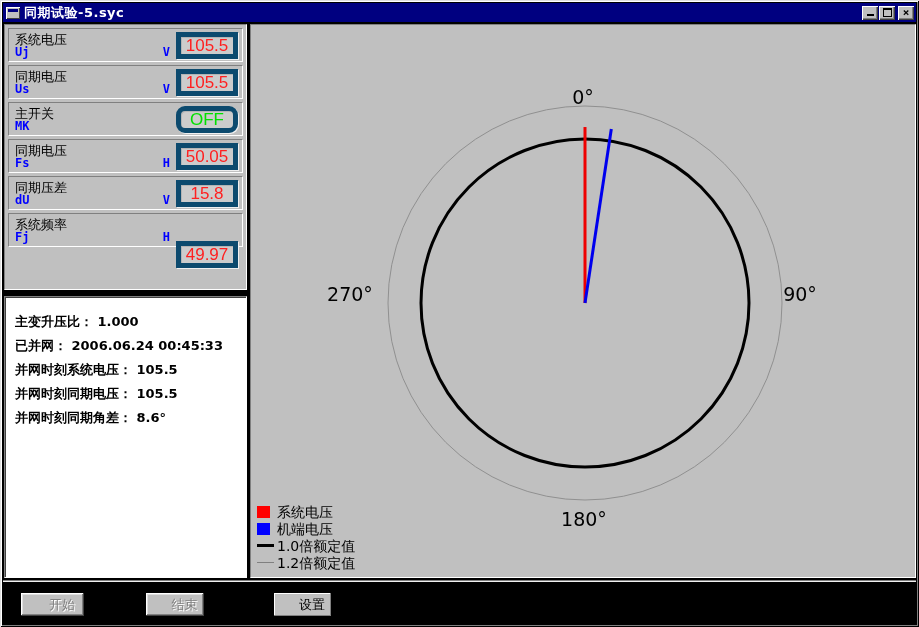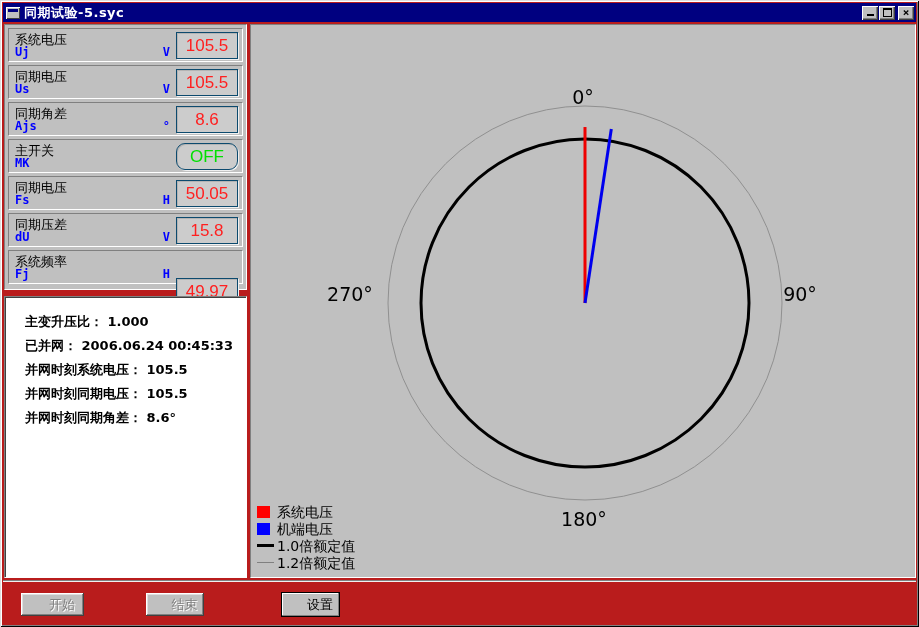--- a/index.html
+++ b/index.html
@@ -1,20 +1,20 @@
 <!DOCTYPE html>
 <html><head>
 <meta charset="utf-8">
 <style>
   * { margin:0; padding:0; box-sizing:border-box; }
   html,body { width:919px; height:627px; }
   body { font-family:"DejaVu Sans", sans-serif; background:#c0c0c0; overflow:hidden; }
 
   .window {
-    position:relative; width:919px; height:627px; background:#b91c1c;
+    position:relative; width:919px; height:627px; background:#000000;
     box-shadow: inset 1px 1px 0 #dfdfdf, inset -1px -1px 0 #000,
                 inset 2px 2px 0 #fff, inset -2px -2px 0 #808080;
   }
 
   
   .titlebar {
     position:absolute; left:3px; top:3px; right:3px; height:19px;
     background:#000080; display:flex; align-items:center; padding:0 2px;
   }
   .app-icon {
@@ -44,32 +44,32 @@
   }
   .field-row {
     position:relative; height:34px; margin:2px 1px 3px 1px;
     border:1px solid; border-color:#808080 #fff #fff #808080; background:#c0c0c0;
   }
   .field-label { position:absolute; left:6px; top:2px; font-size:13px; color:#000; }
   .field-symbol { position:absolute; left:6px; bottom:2px; font-size:12px; font-weight:bold; color:#0000ff; font-family:"DejaVu Sans Mono", monospace; }
   .field-unit { position:absolute; right:72px; bottom:2px; font-size:12px; font-weight:bold; color:#0000ff; font-family:"DejaVu Sans Mono", monospace; }
   .value-box {
     position:absolute; right:4px; top:3px; width:62px; height:27px;
-    background:#cccccc; border:1px solid #0c4a6e;
+    background:#cccccc; border:5px solid #0c4a6e;
     box-shadow: 1px 1px 0 #f0f0f0, inset 1px 1px 0 #b4b4b4;
     display:flex; align-items:center; justify-content:center;
     font-size:17px; font-family:"Liberation Sans", sans-serif;
   }
 
   
   .info-panel {
     position:absolute; left:4px; top:296px; width:243px; height:282px;
     background:#fff; border:1px solid; border-color:#808080 #fff #fff #808080;
     box-shadow: inset 1px 1px 0 #404040;
-    padding:15px 0 0 20px;
+    padding:15px 0 0 10px;
   }
   .info-line { font-size:13px; font-weight:bold; color:#000; height:24px; line-height:20px; white-space:nowrap; }
 
   
   .gauge-panel {
     position:absolute; left:250px; top:24px; width:666px; height:554px;
     background:#c0c0c0; border:1px solid; border-color:#808080 #fff #fff #808080;
   }
   .gauge-svg { position:absolute; left:0; top:0; }
 
@@ -92,21 +92,21 @@
     font-family:Liberation Sans, sans-serif;
     padding-left:19px;
   }
   .btn.disabled { color:#808080; text-shadow:1px 1px 0 #fff; }
   .btn.default {
     border:1px solid #000; color:#000;
     box-shadow: inset -1px -1px 0 #808080, inset 1px 1px 0 #fff;
   }
   .btn-start { left:21px; top:593px; width:63px; height:23px; }
   .btn-end   { left:146px; top:593px; width:58px; height:23px; }
-  .btn-set   { left:281px; top:592px; width:59px; height:25px; }
+  .btn-set   { left:273px; top:592px; width:59px; height:25px; }
 </style>
 </head>
 <body>
 
 <div class="window">
 
   <div class="titlebar">
     <div class="app-icon"></div>
     <div class="title-text">同期试验-5.syc</div>
     <div class="winbtns">
@@ -129,26 +129,20 @@
       <span class="value-box" style="color: rgb(255, 32, 32);">105.5</span>
     </div>
 
     <div class="field-row">
       <span class="field-label">同期电压</span>
       <span class="field-symbol">Us</span>
       <span class="field-unit">V</span>
       <span class="value-box" style="color: rgb(255, 32, 32);">105.5</span>
     </div>
 
-    <div class="field-row">
-      <span class="field-label">同期角差</span>
-      <span class="field-symbol">Ajs</span>
-      <span class="field-unit">°</span>
-      <span class="value-box" style="color: rgb(255, 32, 32);">8.6</span>
-    </div>
 
     <div class="field-row">
       <span class="field-label">主开关</span>
       <span class="field-symbol">MK</span>
       <span class="field-unit"></span>
       <span class="value-box" style="color: rgb(0, 224, 0); border-radius: 9px;">OFF</span>
     </div>
 
     <div class="field-row">
       <span class="field-label">同期电压</span>

